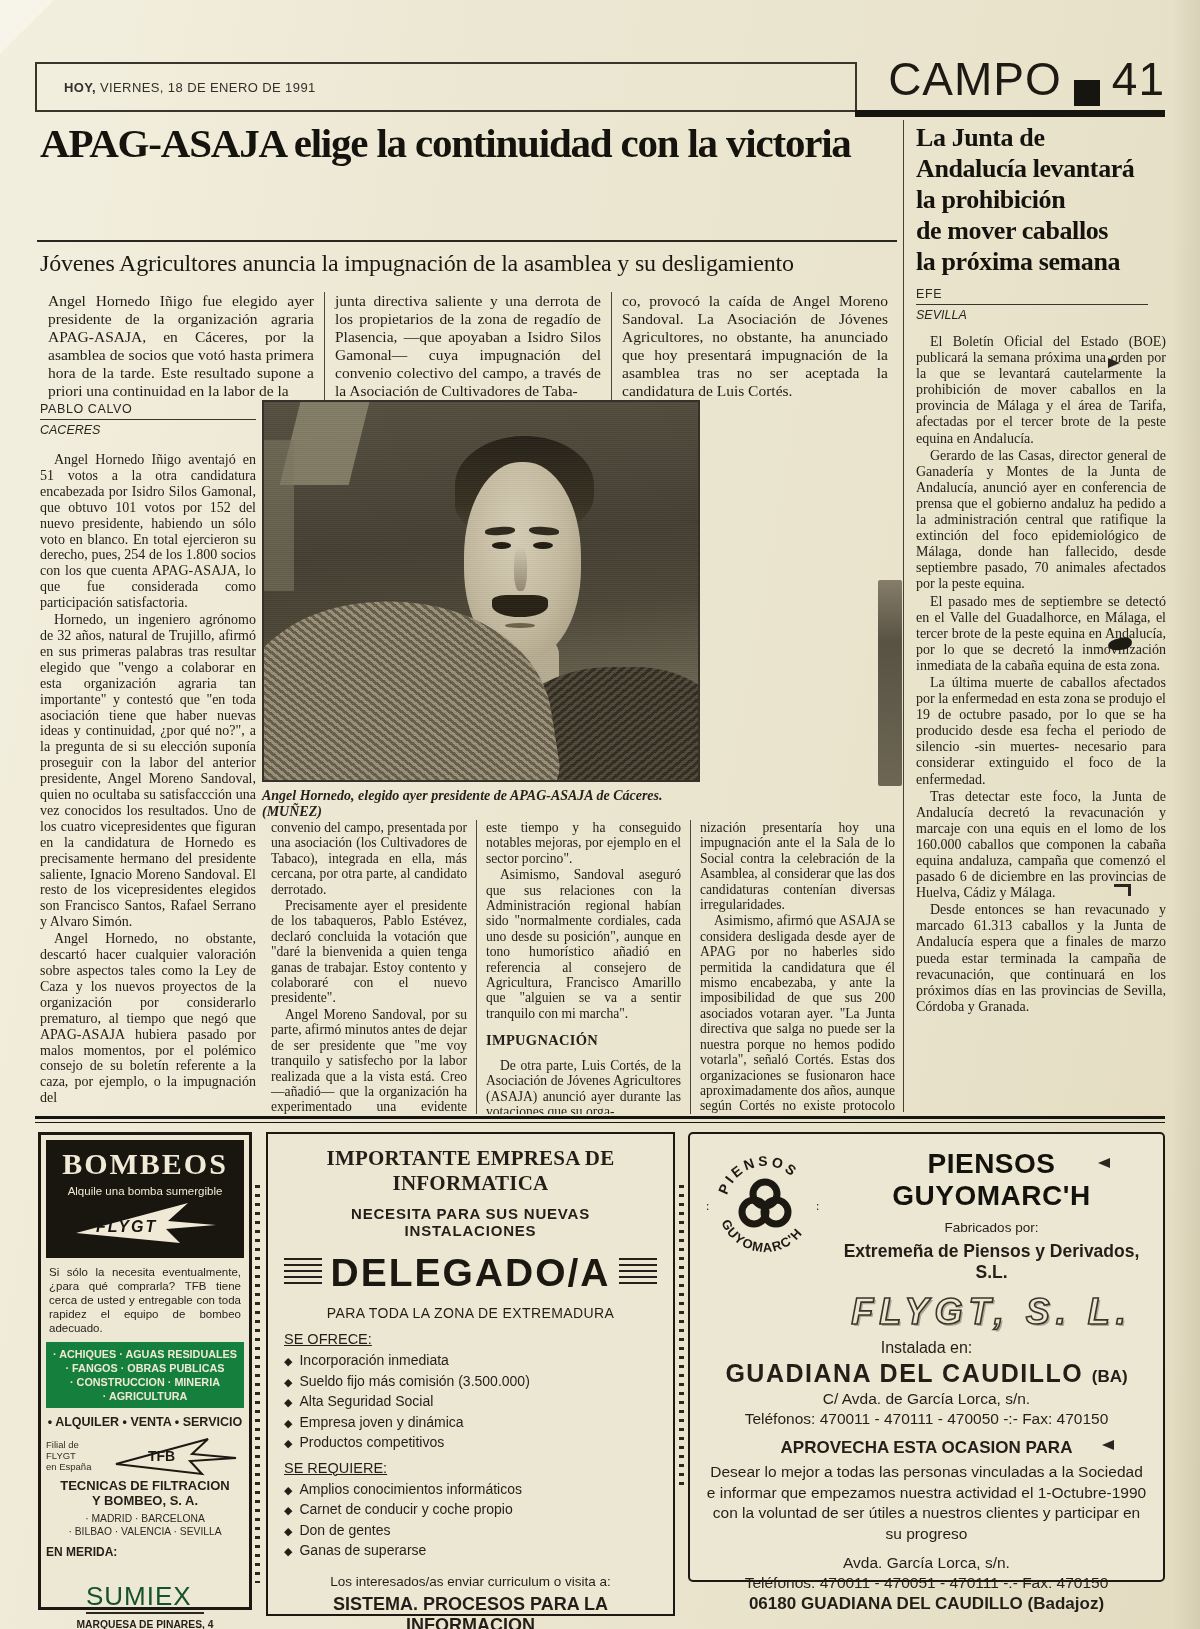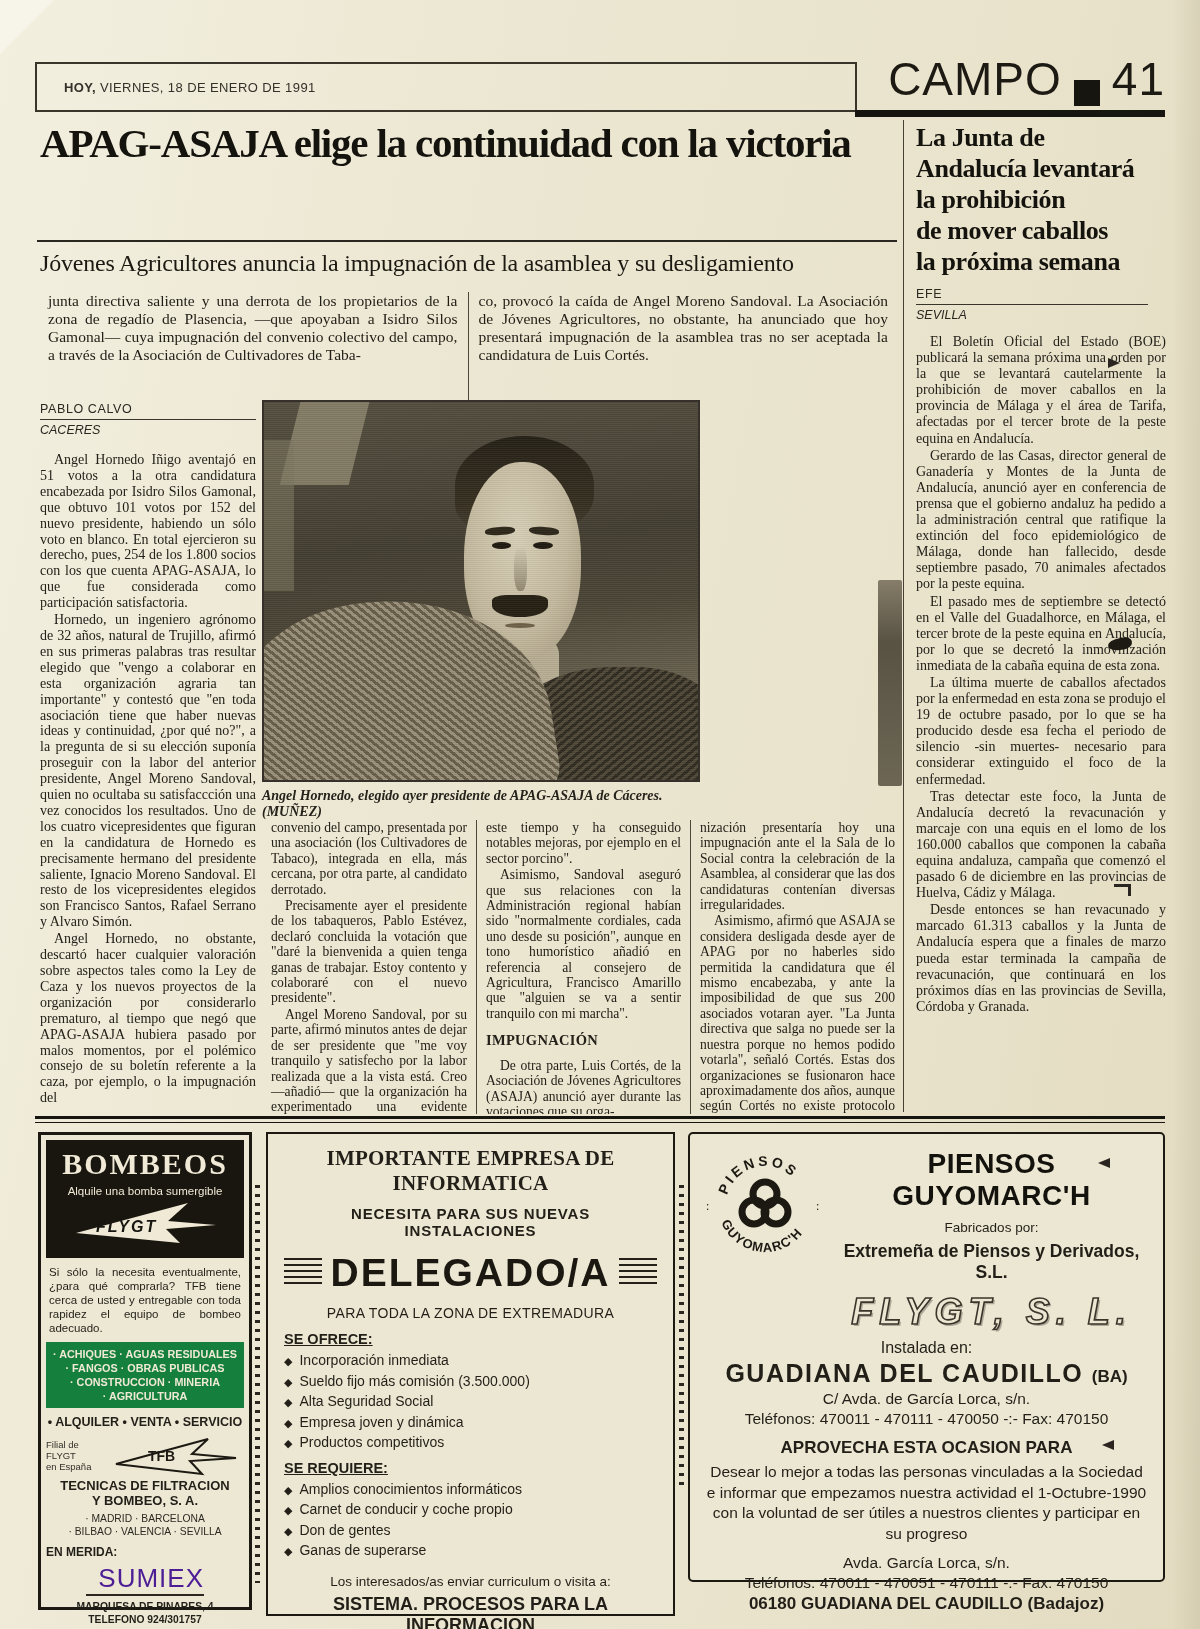--- a/index.html
+++ b/index.html
@@ -85,31 +85,31 @@
   .ad1 .st{font-size:11.5px;margin-top:4px;font-family:"Liberation Sans",sans-serif;}
   .ad1 .body{font-family:"Liberation Sans",sans-serif;font-size:11.5px;line-height:14px;text-align:justify;padding:7px 3px;}
   .ad1 .svc{background:#15803d;color:#efe9d5;text-align:center;font-family:"Liberation Sans",sans-serif;
     font-weight:bold;font-size:10.8px;line-height:14px;padding:5px 2px;}
   .ad1 .offer{text-align:center;font-family:"Liberation Sans",sans-serif;font-weight:bold;font-size:12.5px;margin:7px 0 5px 0;}
   .ad1 .tfbrow{display:flex;align-items:center;gap:4px;margin:2px 0;}
   .ad1 .filial{font-family:"Liberation Sans",sans-serif;font-size:9.5px;line-height:11px;color:#33302a;width:62px;}
   .ad1 .comp{text-align:center;font-family:"Liberation Sans",sans-serif;font-weight:bold;font-size:13px;line-height:15px;margin-top:2px;}
   .ad1 .cities{text-align:center;font-family:"Liberation Sans",sans-serif;font-size:10.3px;line-height:13px;margin-top:4px;color:#2c2922;}
   .ad1 .merida{font-family:"Liberation Sans",sans-serif;font-weight:bold;font-size:12px;margin-top:7px;}
-  .ad1 .sumiex{display:block;margin:4px auto 0 auto;width:118px;text-align:right;font-family:"Liberation Sans",sans-serif;
-    font-size:26px;letter-spacing:1px;color:#4c1d95;border-bottom:2px solid #2a2620;padding-bottom:0px;}
+  .ad1 .sumiex{display:block;margin:22px auto 0 auto;width:118px;text-align:left;font-family:"Liberation Sans",sans-serif;
+    font-size:26px;letter-spacing:1px;color:#14532d;border-bottom:2px solid #2a2620;padding-bottom:0px;}
   .ad1 .addr{text-align:center;font-family:"Liberation Sans",sans-serif;font-weight:bold;font-size:10.3px;line-height:13px;margin-top:4px;}
   .ad2{left:266px;top:1132px;width:409px;height:484px;border:2px solid #1c1913;box-sizing:border-box;padding:12px 16px;background:#ece7d2;}
   .ad2 .h1{text-align:center;font-size:21px;font-weight:bold;letter-spacing:.2px;}
   .ad2 .h2{text-align:center;font-family:"Liberation Sans",sans-serif;font-weight:bold;font-size:15px;letter-spacing:.8px;margin-top:9px;}
   .ad2 .banner{display:flex;align-items:center;justify-content:center;gap:8px;margin:12px 0 10px 0;}
   .ad2 .lines{width:46px;height:30px;background:repeating-linear-gradient(180deg,#24211a 0 2px,transparent 2px 6px);}
   .ad2 .deleg{font-family:"Liberation Sans",sans-serif;font-weight:bold;font-size:39px;letter-spacing:2px;color:#1b1812;}
   .ad2 .h3{text-align:center;font-family:"Liberation Sans",sans-serif;font-weight:normal;font-size:14px;letter-spacing:.4px;margin-bottom:10px;}
-  .ad2 .sec{font-family:"Liberation Sans",sans-serif;font-weight:bold;font-size:14.5px;text-decoration:underline;margin:6px 0 4px 0;}
+  .ad2 .sec{font-family:"Liberation Sans",sans-serif;font-weight:normal;font-size:14.5px;text-decoration:underline;margin:6px 0 4px 0;}
   .ad2 ul{list-style:none;margin:0;padding:0;}
   .ad2 li{font-family:"Liberation Sans",sans-serif;font-size:14px;line-height:19.5px;display:flex;gap:7px;align-items:baseline;}
   .ad2 .dia{font-size:11px;}
   .ad2 .contact{text-align:center;font-family:"Liberation Sans",sans-serif;font-size:13.5px;margin-top:12px;}
   .ad2 .comp{text-align:center;font-family:"Liberation Sans",sans-serif;font-weight:bold;font-size:18px;margin-top:5px;}
   .ad2 .addr{text-align:center;font-family:"Liberation Sans",sans-serif;font-weight:bold;font-size:16.5px;margin-top:3px;}
   .ad3{left:688px;top:1132px;width:477px;height:450px;border:2px solid #1c1913;border-radius:5px;box-sizing:border-box;padding:10px 14px;background:#ece7d2;}
   .ad3 .toprow{display:flex;gap:8px;}
   .ad3 .logo{width:122px;flex:0 0 122px;}
   .ad3 .tcol{flex:1;text-align:center;}
@@ -151,20 +151,21 @@
   </div>
   <div class="abs thickbar"></div>
 
   <div class="abs headline">
     <div>APAG-ASAJA elige la continuidad con la victoria</div>
   </div>
   <div class="abs rule rule-h1"></div>
   <div class="abs subhead">Jóvenes Agricultores anuncia la impugnación de la asamblea y su desligamiento</div>
 
   <div class="abs leadrow">
+    <div class="leadcol">Angel Hornedo Iñigo fue elegido ayer presidente de la organización agraria APAG-ASAJA, en Cáceres, por la asamblea de socios que votó hasta primera hora de la tarde. Este resultado supone a priori una continuidad en la labor de la</div>
     <div class="leadcol">junta directiva saliente y una derrota de los propietarios de la zona de regadío de Plasencia, —que apoyaban a Isidro Silos Gamonal— cuya impugnación del convenio colectivo del campo, a través de la Asociación de Cultivadores de Taba-</div>
     <div class="leadcol">co, provocó la caída de Angel Moreno Sandoval. La Asociación de Jóvenes Agricultores, no obstante, ha anunciado que hoy presentará impugnación de la asamblea tras no ser aceptada la candidatura de Luis Cortés.</div>
   </div>
 
   <div class="abs byline">
     <div class="by-name">PABLO CALVO</div>
     <div class="by-rule"></div>
     <div class="by-loc">CACERES</div>
   </div>
 

